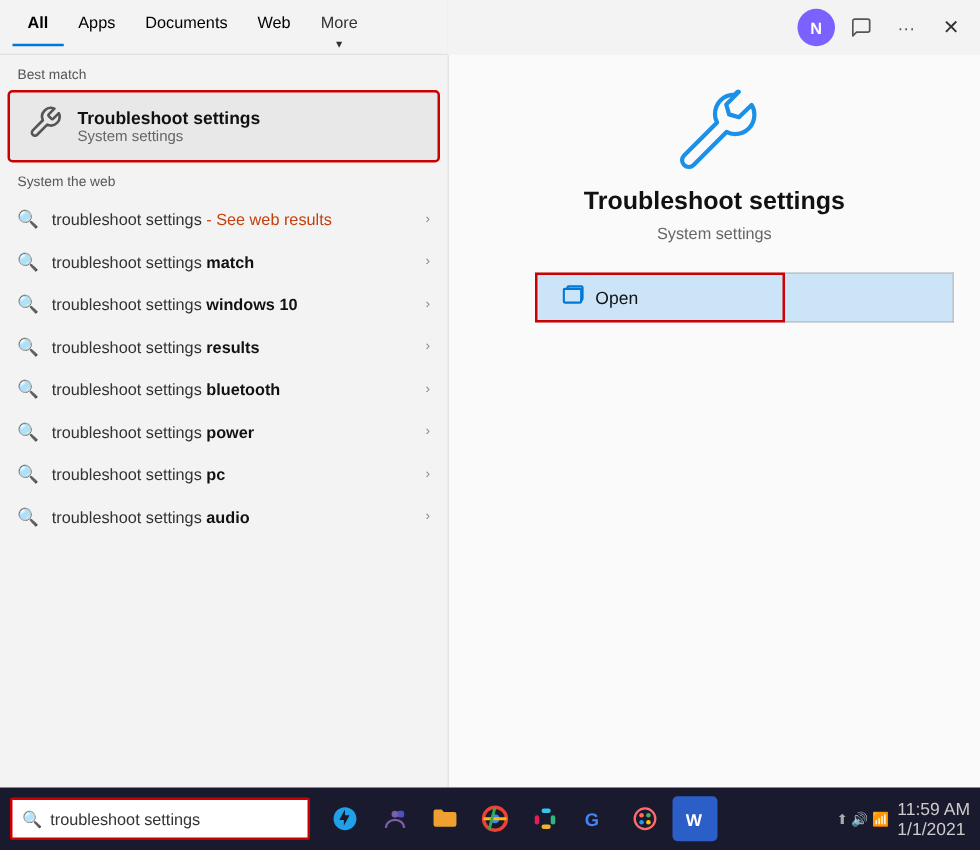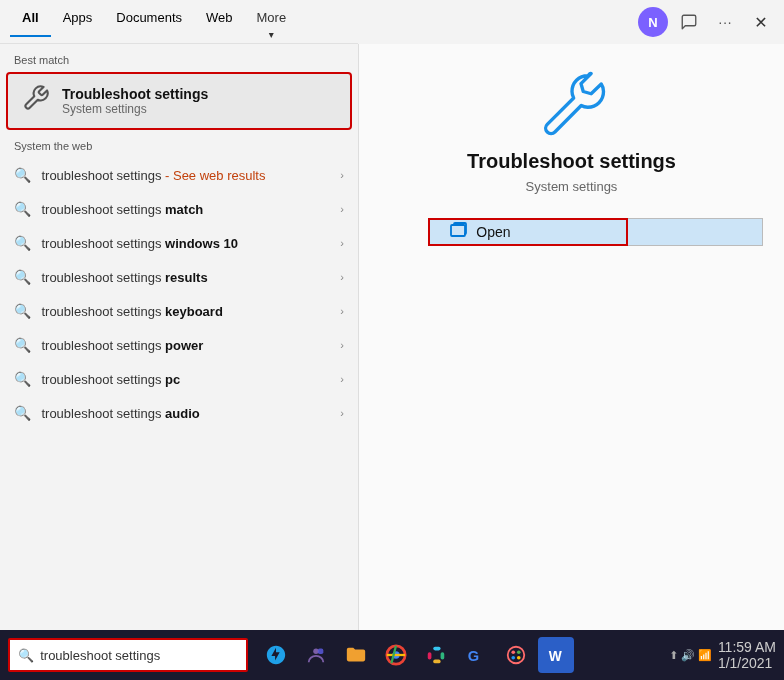--- a/index.html
+++ b/index.html
@@ -153,21 +153,21 @@
     }
     .right-sub {
       font-size: 13px;
       color: #666;
       margin-bottom: 24px;
     }
 
     .open-btn-row {
       display: flex;
       width: 90%;
-      height: 28px;
+      height: 40px;
       padding-left: 48px;
     }
     .open-btn {
       display: flex;
       align-items: center;
       gap: 8px;
       padding: 0 20px;
       background: #cce4f7;
       border: 2px solid #cc0000;
       cursor: pointer;
@@ -285,21 +285,21 @@
     </div>
 
     <div class="search-item">
       <span class="search-icon-small">🔍</span>
       <span class="search-item-text">troubleshoot settings <strong>results</strong></span>
       <span class="chevron">›</span>
     </div>
 
     <div class="search-item">
       <span class="search-icon-small">🔍</span>
-      <span class="search-item-text">troubleshoot settings <strong>keyboard</strong></span>
+      <span class="search-item-text">troubleshoot settings <strong>bluetooth</strong></span>
       <span class="chevron">›</span>
     </div>
 
     <div class="search-item">
       <span class="search-icon-small">🔍</span>
       <span class="search-item-text">troubleshoot settings <strong>power</strong></span>
       <span class="chevron">›</span>
     </div>
 
     <div class="search-item">

